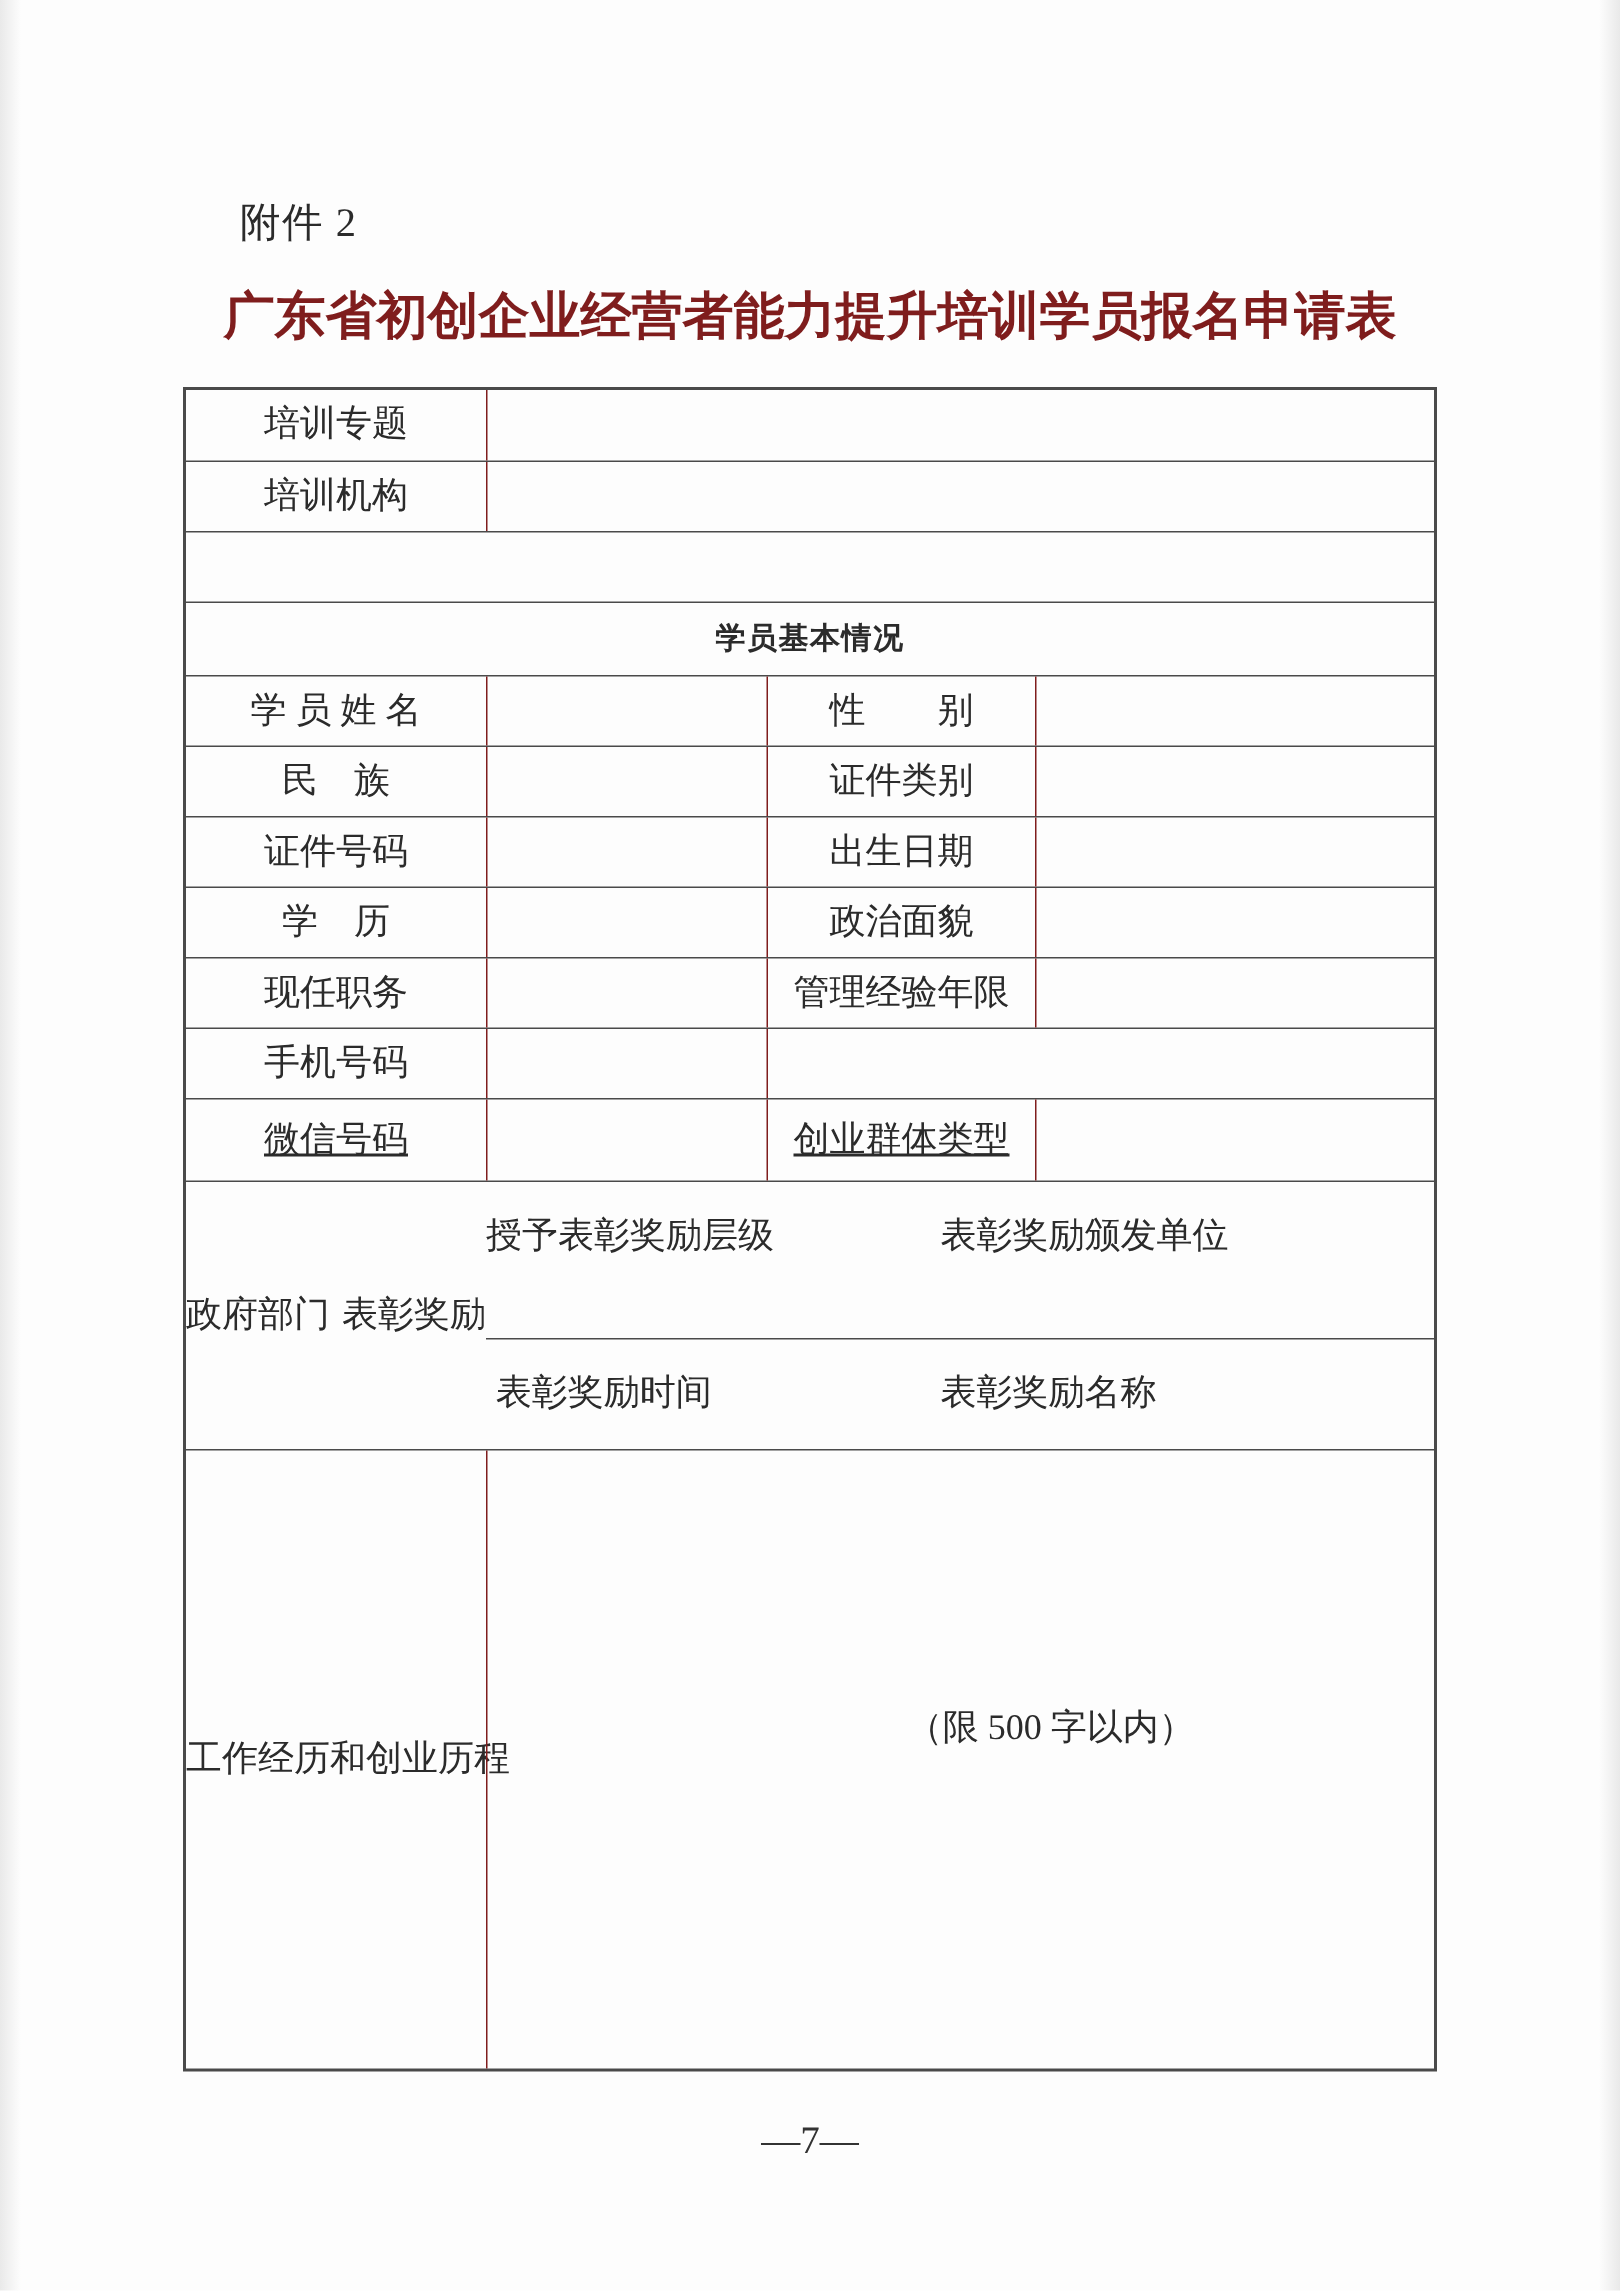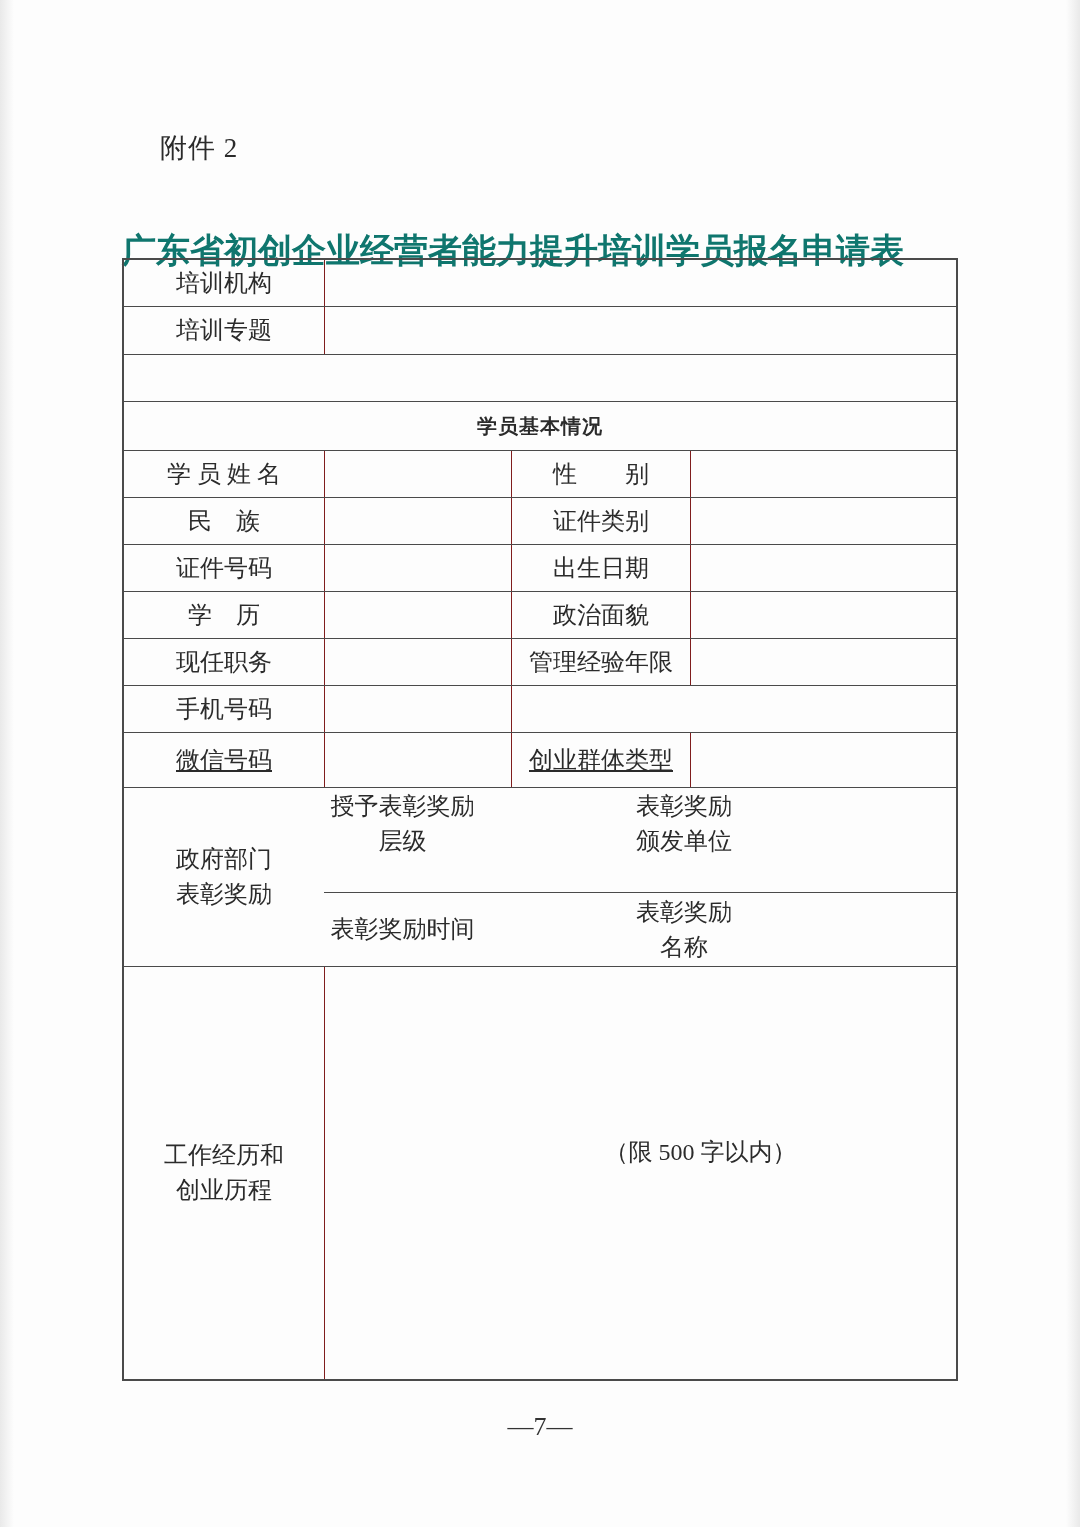--- a/index.html
+++ b/index.html
@@ -10,22 +10,22 @@
     font-family: "Liberation Serif", "DejaVu Serif", serif;
     color: #2b2b2b;
     -webkit-font-smoothing: antialiased;
   }
   .attachment {
     position: absolute; left: 160px; top: 130px;
     font-size: 27px; letter-spacing: 1px;
   }
   .doc-title {
     position: absolute; left: 122px; top: 188px; width: 836px;
-    font-size: 34px; font-weight: 700; text-align: left;
-    letter-spacing: 0px; white-space: nowrap; color: #0f766e; margin-top: 40px;
+    font-size: 34px; font-weight: 700; text-align: center;
+    letter-spacing: 0px; white-space: nowrap; color: #7f1d1d;
   }
   .form-table {
     position: absolute; left: 122px; top: 258px; width: 836px;
     border: 2px solid #4a4a4a; box-sizing: border-box;
     background: transparent;
   }
   .row { display: flex; align-items: stretch; }
   .row + .row, .subrow + .subrow { border-top: 1px solid #4a4a4a; }
   .cell {
     display: flex; align-items: center; justify-content: center;
@@ -42,21 +42,21 @@
   .section-header { font-weight: 700; font-size: 20px; letter-spacing: 1px; }
   
   .award-right { flex: 1 1 auto; display: flex; flex-direction: column; }
   .subrow { display: flex; flex: 1 1 auto; }
   .award-label1 { width: 157px; flex: 0 0 157px; border-left: 1px solid #4a4a4a; }
   .award-blank1 { width: 146px; flex: 0 0 146px; border-left: 1px solid #4a4a4a; }
   .award-label2 { width: 114px; flex: 0 0 114px; border-left: 1px solid #4a4a4a; }
   .award-blank2 { flex: 1 1 auto; border-left: 1px solid #4a4a4a; }
   .subrow .cell { border-left: none; }
   .h72 { height: 72px; } .h73 { height: 73px; margin-top: 32px; }
-  .multiline { flex-direction: column; justify-content: center; }
+  .multiline { flex-direction: row; justify-content: space-between; }
   
   .hbig { height: 412px; }
   .experience-value { position: relative; display: block; }
   .experience-hint {
     position: absolute; top: 168px; left: 0; width: 100%;
     text-align: center; padding-left: 120px; box-sizing: border-box;
     font-size: 24px;
   }
   .page-footer {
     position: absolute; top: 1412px; left: 0; width: 1080px;
@@ -65,26 +65,26 @@
 </style>
 </head>
 <body>
 
 <div class="attachment">附件 2</div>
 
 <div class="doc-title">广东省初创企业经营者能力提升培训学员报名申请表</div>
 
 <div class="form-table">
 
+  <div class="row h47">
+    <div class="cell label-col">培训专题</div>
+    <div class="cell value2-col"></div>
+  </div>
   <div class="row h46">
     <div class="cell label-col">培训机构</div>
-    <div class="cell value2-col"></div>
-  </div>
-  <div class="row h47">
-    <div class="cell label-col">培训专题</div>
     <div class="cell value2-col"></div>
   </div>
   <div class="row h46">
     <div class="cell value2-col"></div>
   </div>
 
   <div class="row h48">
     <div class="cell value2-col section-header">学员基本情况</div>
   </div>
 

